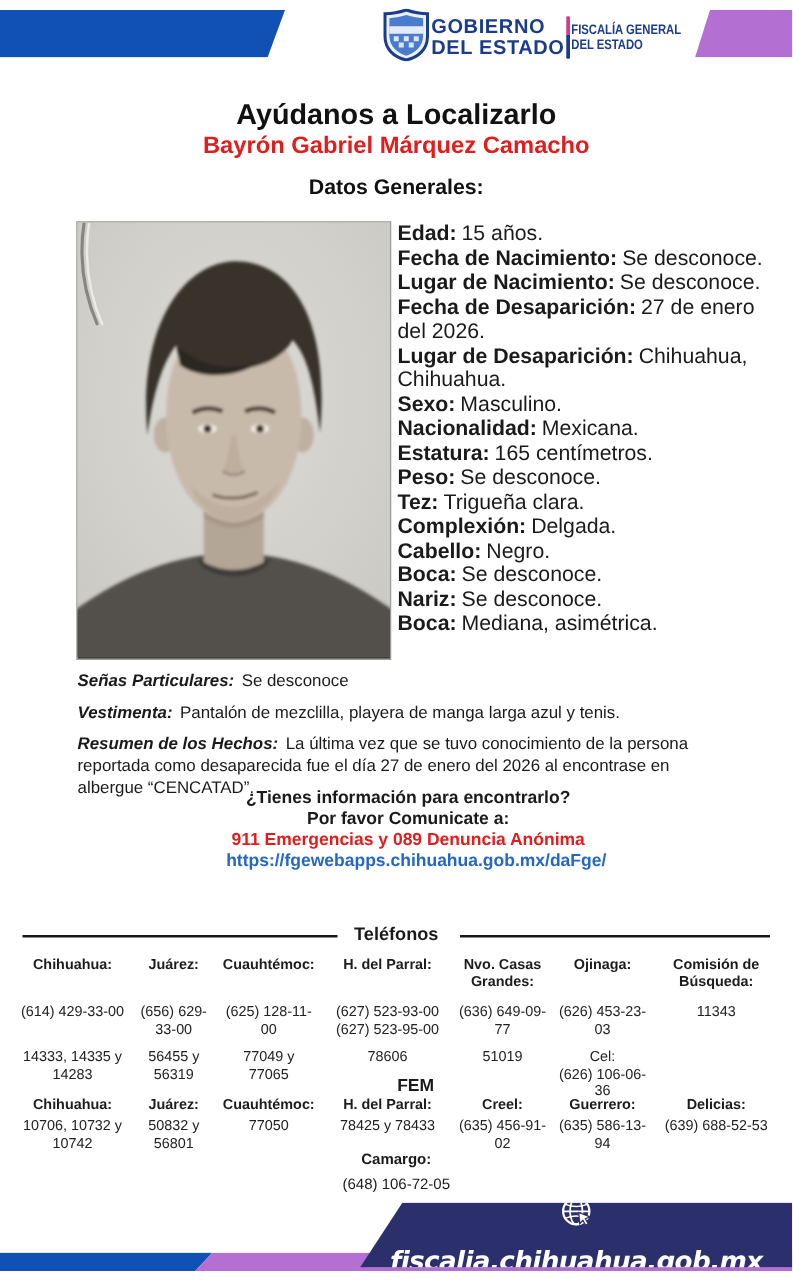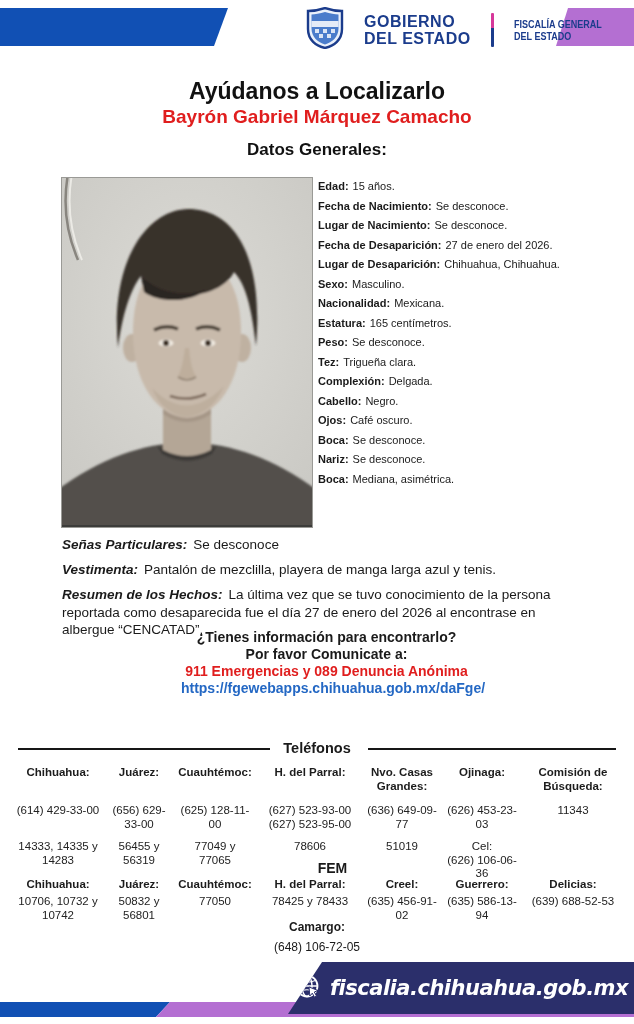--- a/index.html
+++ b/index.html
@@ -6,37 +6,37 @@
   html,body { width:634px; height:1024px; background:#ffffff;
     font-family:"Liberation Sans", sans-serif; color:#1a1a1a; overflow:hidden; position:relative; }
 
   .abs { position:absolute; }
 
   
   .topbar-blue { left:0; top:8px; width:230px; height:38px; background:#1150b4;
     clip-path:polygon(0 0, 228px 0, 214px 100%, 0 100%); }
   .topbar-purple { left:552px; top:8px; width:82px; height:38px; background:#b46fd2;
     clip-path:polygon(16px 0, 100% 0, 100% 100%, 4px 100%); }
-  .logo-group { left:306px; top:8px; height:44px; display:flex; align-items:center; gap:20px; }
+  .logo-group { left:306px; top:8px; height:44px; display:flex; align-items:center; gap:1px; }
   .brand-main { color:#1b3c8c; font-weight:bold; font-size:16px; line-height:17px; letter-spacing:.5px; }
   .brand-divider { width:3px; height:34px; background:linear-gradient(#d6389a 0 45%, #1b3c8c 45% 100%); border-radius:1px; }
   .brand-sub { color:#1b3c8c; font-weight:bold; font-size:11px; line-height:12px;
     transform:scaleX(.82); transform-origin:left center; letter-spacing:0; }
 
   
   .title { left:0; right:0; top:78px; text-align:center; font-size:23px; font-weight:bold; color:#111; }
   .person-name { left:0; right:0; top:106px; text-align:center; font-size:19px; font-weight:bold; color:#e01e1e; }
   .section-heading { left:0; right:0; top:140px; text-align:center; font-size:17px; font-weight:bold; color:#111; }
 
   
   .photo { left:62px; top:178px; width:250px; height:349px; outline:1px solid #9a9a96;
     border-bottom:2px solid #3c3c3a; background:#d8d7d3; overflow:hidden; }
 
   
-  .fields { left:318px; top:177px; width:304px; font-size:11px; line-height:19.5px; }
+  .fields { left:318px; top:177px; width:304px; font-size:17px; line-height:19.5px; }
   .fields p { margin:0; }
   .fields .lbl { font-weight:bold; margin-right:4px; }
 
   
   .para { left:62px; width:524px; font-size:13.5px; line-height:17.5px; }
   .para .lbl { font-weight:bold; margin-right:6px;font-style:italic; }
 
   .cta { left:0; right:14px; text-align:center; font-size:14px; font-weight:bold;margin-left:33px; }
   .cta.red { color:#e01e1e; }
   .cta.blue { color:#2468c4; }
@@ -61,21 +61,21 @@
   .camargo { left:0; right:0; top:920px; text-align:center; font-size:12px; font-weight:bold; }
   .camargo-phone { left:0; right:0; top:940px; text-align:center; font-size:12px; }
 
   
   .strip-blue { left:0; top:1002px; width:170px; height:15px; background:#1150b4; z-index:1;
     clip-path:polygon(0 0, 170px 0, 156px 100%, 0 100%); }
   .strip-purple { left:156px; top:1002px; width:478px; height:15px; background:#b46fd2; z-index:1;
     clip-path:polygon(14px 0, 100% 0, 100% 100%, 0 100%); }
   .footer-bar { left:288px; top:962px; width:346px; height:52px; background:#2b2f6b; z-index:2;
     clip-path:polygon(34px 0, 100% 0, 100% 100%, 0 100%);
-    display:flex; align-items:center; justify-content:center; gap:9px; }
+    display:flex; align-items:center; justify-content:center; gap:9px;flex-direction:column; }
   .footer-url { color:#ffffff; font-size:21px; font-weight:bold; font-style:italic;
     font-family:"DejaVu Sans", sans-serif; letter-spacing:-.5px; }
 </style>
 </head>
 <body>
 
 <div class="abs topbar-blue"></div>
 <div class="abs topbar-purple"></div>
 
 <div class="abs logo-group">
@@ -162,21 +162,20 @@
   <p><span class="lbl">Lugar de Nacimiento:</span><span>Se desconoce.</span></p>
   <p><span class="lbl">Fecha de Desaparición:</span><span>27 de enero del 2026.</span></p>
   <p><span class="lbl">Lugar de Desaparición:</span><span>Chihuahua, Chihuahua.</span></p>
   <p><span class="lbl">Sexo:</span><span>Masculino.</span></p>
   <p><span class="lbl">Nacionalidad:</span><span>Mexicana.</span></p>
   <p><span class="lbl">Estatura:</span><span>165 centímetros.</span></p>
   <p><span class="lbl">Peso:</span><span>Se desconoce.</span></p>
   <p><span class="lbl">Tez:</span><span>Trigueña clara.</span></p>
   <p><span class="lbl">Complexión:</span><span>Delgada.</span></p>
   <p><span class="lbl">Cabello:</span><span>Negro.</span></p>
-  <p><span class="lbl">Ojos:</span><span>Café oscuro.</span></p>
   <p><span class="lbl">Boca:</span><span>Se desconoce.</span></p>
   <p><span class="lbl">Nariz:</span><span>Se desconoce.</span></p>
   <p><span class="lbl">Boca:</span><span>Mediana, asimétrica.</span></p>
 </div>
 
 <div class="abs para" style="top:536px;">
   <span class="lbl">Señas Particulares:</span><span>Se desconoce</span>
 </div>
 <div class="abs para" style="top:561px;">
   <span class="lbl">Vestimenta:</span><span>Pantalón de mezclilla, playera de manga larga azul y tenis.</span>

